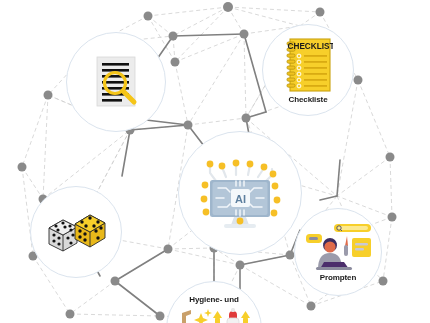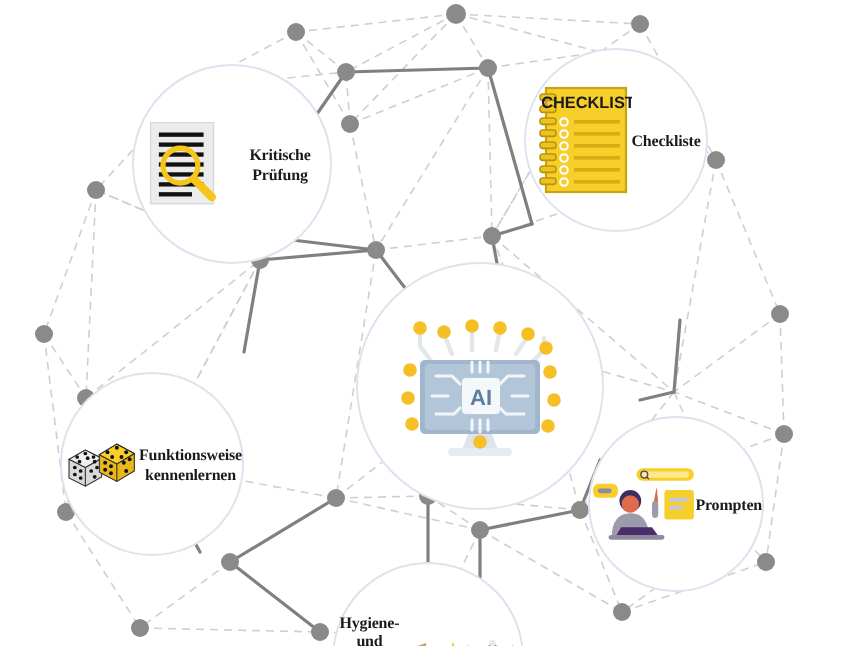--- a/index.html
+++ b/index.html
@@ -1,25 +1,25 @@
 <!DOCTYPE html>
 <html><head>
 <meta charset="utf-8">
 <style>
   html,body{margin:0;padding:0;background:#ffffff;}
   body{width:430px;height:323px;overflow:hidden;
        font-family:"Liberation Sans",sans-serif;}
   #stage{position:relative;width:430px;height:323px;background:#fff;overflow:hidden;}
   #net{position:absolute;left:0;top:0;width:430px;height:323px;}
   .node{position:absolute;border-radius:50%;background:#ffffff;
-        border:1px solid #dbe4ee;display:flex;flex-direction:row;
+        border:1px solid #dbe4ee;display:flex;flex-direction:column;
         align-items:center;justify-content:center;box-sizing:border-box;}
   .node .art{position:relative;display:block;}
   .node .lbl{font-size:8px;font-weight:bold;color:#1a1a1a;text-align:center;
-             line-height:1.18;letter-spacing:-0.1px;white-space:pre-line;margin-top:1px;font-family:Liberation Serif, serif;}
+             line-height:1.18;letter-spacing:-0.1px;white-space:pre-line;margin-top:1px;}
   #n-center{width:124px;height:124px;left:178px;top:131px;align-items:center;}
   #n-pruef{width:100px;height:100px;left:66px;top:32px;}
   #n-check{width:92px;height:92px;left:262px;top:24px;}
   #n-dice{width:92px;height:92px;left:30px;top:186px;}
   #n-prompt{width:88px;height:88px;left:294px;top:208px;}
   #n-hyg{width:96px;height:96px;left:166px;top:281px;}
 </style>
 </head>
 <body>
 
@@ -218,21 +218,20 @@
         <rect x="15" y="16" width="27" height="2.6"></rect>
         <rect x="15" y="22" width="27" height="2.6"></rect>
         <rect x="15" y="28" width="27" height="2.6"></rect>
         <rect x="15" y="34" width="27" height="2.6"></rect>
         <rect x="15" y="40" width="27" height="2.6"></rect>
         <rect x="15" y="46" width="20" height="2.6"></rect>
       </g>
       <circle cx="28" cy="30" r="10.5" fill="none" stroke="#f5c518" stroke-width="3.2"></circle>
       <path d="M36 38 L47 49" stroke="#f5c518" stroke-width="5" stroke-linecap="round"></path>
     </svg>
-    <div class="lbl">Kritische Prüfung</div>
   </div>
 
   <div class="node" id="n-check">
     <svg class="art" width="50" height="58" viewBox="0 0 50 58">
       <rect x="7" y="3" width="40" height="52" fill="#f7cf2a" stroke="#caa310" stroke-width="1.1"></rect>
       <g fill="#f0c21e" stroke="#b89510" stroke-width="0.8">
         <rect x="4" y="6" width="8" height="3.2" rx="1.4"></rect>
         <rect x="4" y="12" width="8" height="3.2" rx="1.4"></rect>
         <rect x="4" y="18" width="8" height="3.2" rx="1.4"></rect>
         <rect x="4" y="24" width="8" height="3.2" rx="1.4"></rect>
@@ -297,22 +296,20 @@
           <circle cx="37" cy="21" r="1.7"></circle>
             <circle cx="37" cy="27" r="1.7"></circle>
           <circle cx="42" cy="24" r="1.7"></circle>
             <circle cx="42" cy="30" r="1.7"></circle>
           <circle cx="53" cy="21" r="1.7"></circle>
             <circle cx="58" cy="18" r="1.7"></circle>
             <circle cx="55" cy="28" r="1.7"></circle>
         </g>
       </g>
     </svg>
-    <div class="lbl">Funktionsweise
-kennenlernen</div>
   </div>
 
   <div class="node" id="n-prompt">
     <svg class="art" width="68" height="50" viewBox="0 0 68 50">
       <rect x="30" y="2" width="37" height="8" rx="4" fill="#f7cf2a"></rect>
       <rect x="33" y="4" width="31" height="4" rx="2" fill="#fce98e"></rect>
       <circle cx="35" cy="6" r="2.2" fill="none" stroke="#4a4a6a" stroke-width="0.9"></circle>
       <path d="M36.4 7.4 L38 9" stroke="#4a4a6a" stroke-width="0.9"></path>
       <rect x="2" y="12" width="16" height="9" rx="3.5" fill="#f7cf2a"></rect>
       <rect x="5" y="15" width="9" height="3" rx="1.5" fill="#8c8c9e"></rect>

